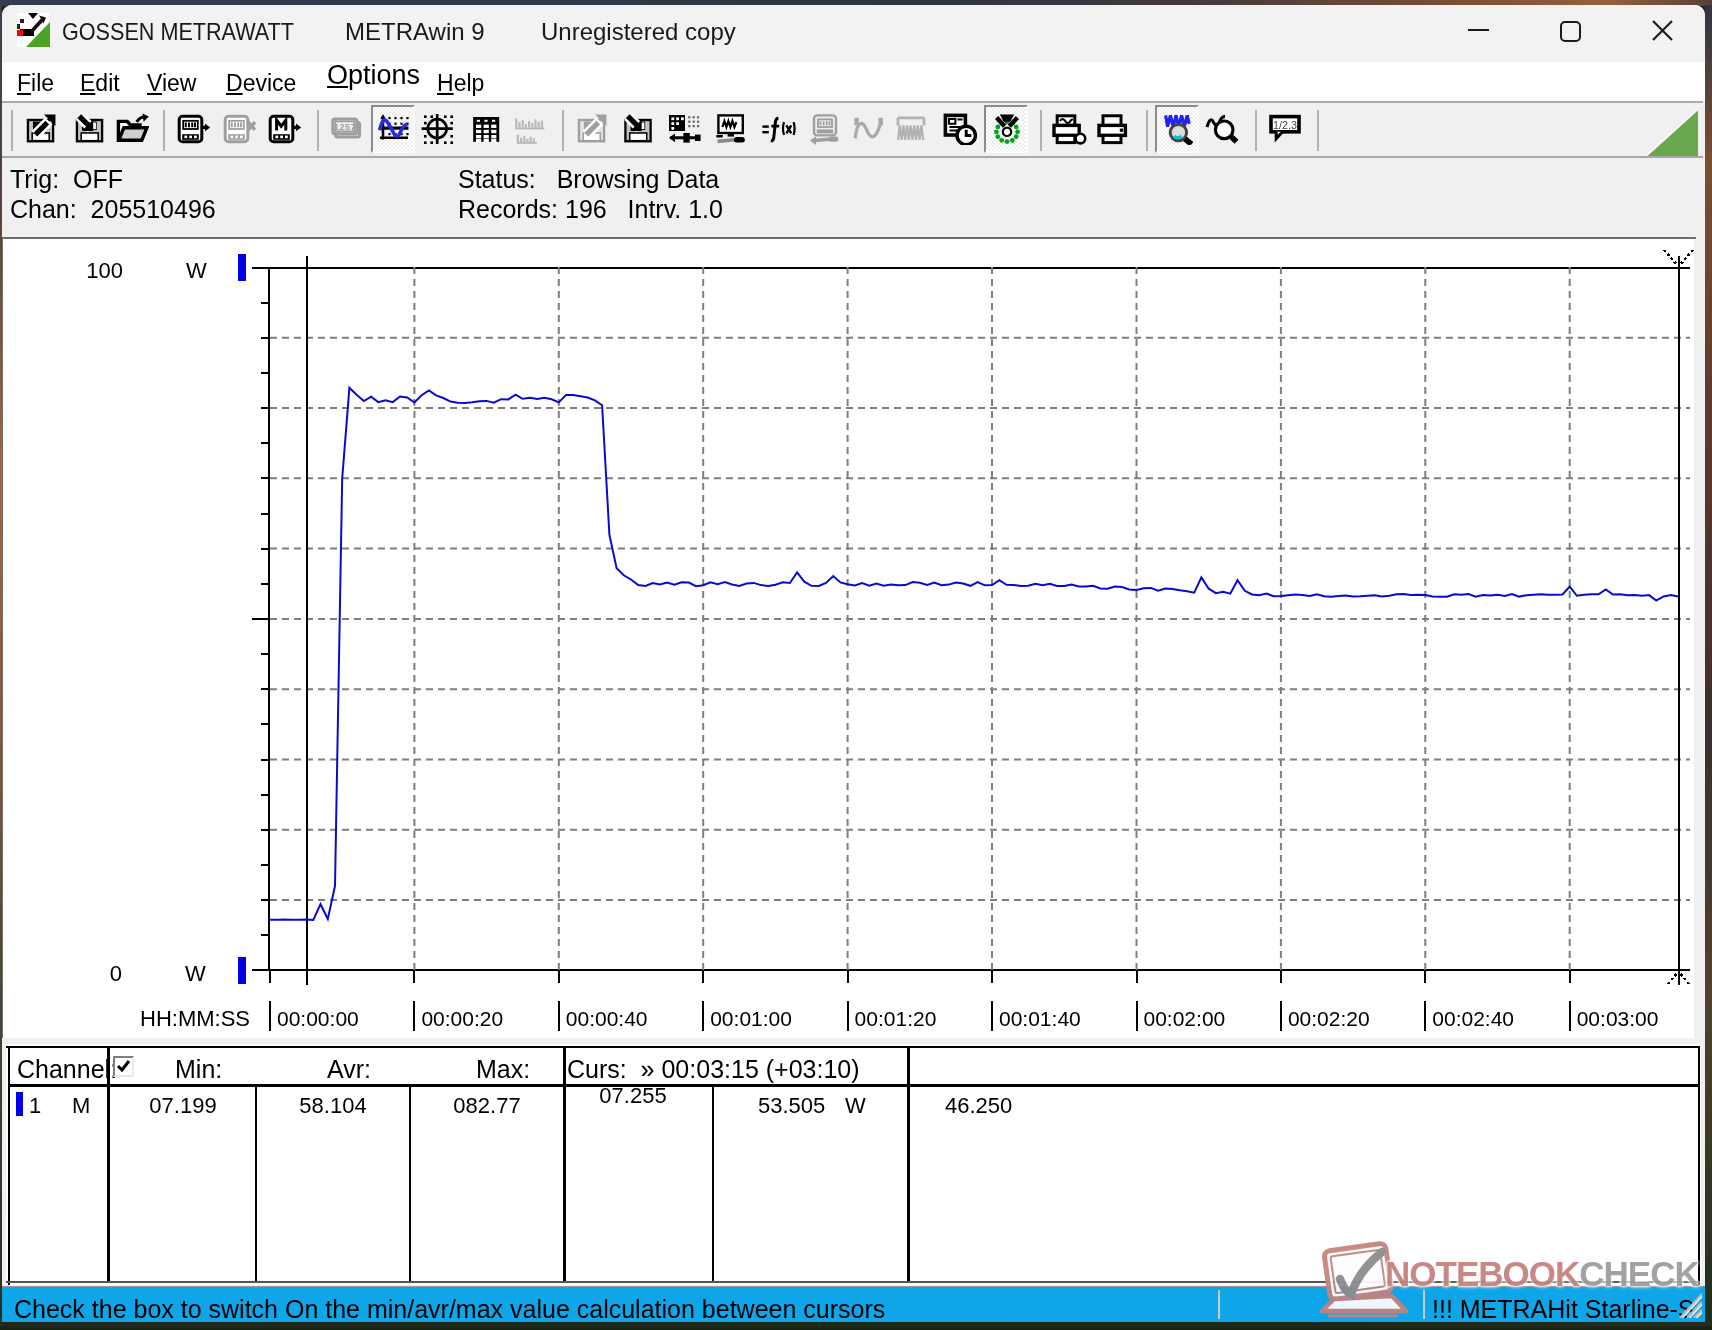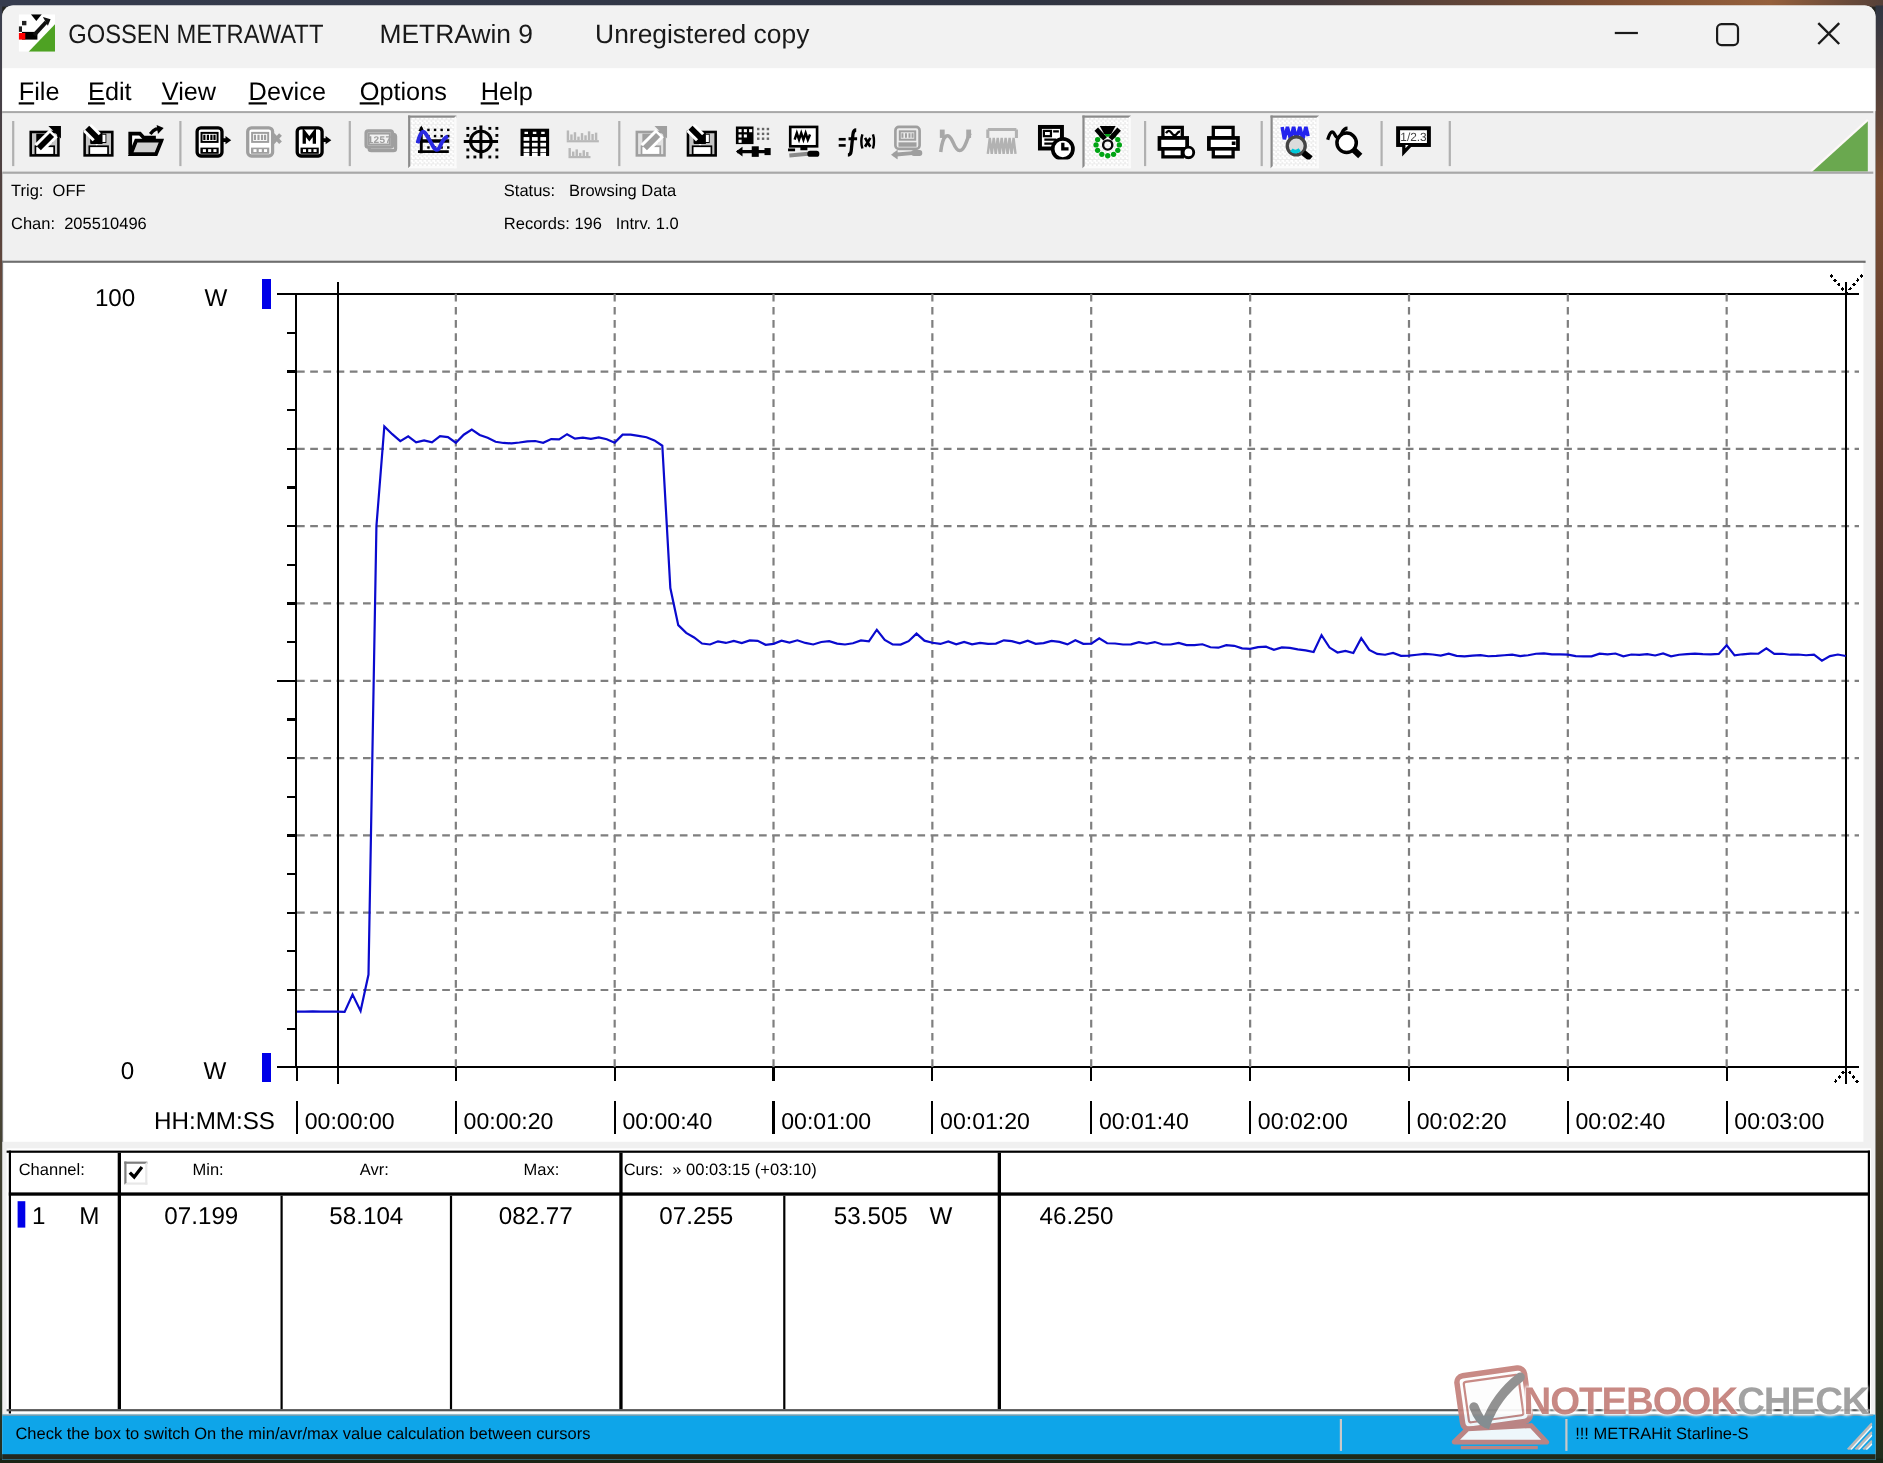--- a/index.html
+++ b/index.html
@@ -7,21 +7,21 @@
   body{width:1712px;height:1330px;overflow:hidden;position:relative;
        font-family:"Liberation Sans",sans-serif;
        background:#23241f;}
   #striptop{position:absolute;left:0;top:0;width:1712px;height:6px;background:linear-gradient(90deg,#363c4e 0%,#2f3442 55%,#433a3c 70%,#7c4e33 85%,#95603c 94%,#554038 100%);}
   #stripleft{position:absolute;left:0;top:5px;width:2px;height:1322px;background:linear-gradient(180deg,#3a3f4f 0%,#56423c 15%,#a8653c 35%,#8a5535 55%,#4a4536 75%,#233022 100%);}
   #stripright{position:absolute;left:1705px;top:5px;width:7px;height:1322px;background:linear-gradient(180deg,#2f3542 0%,#7c4e33 12%,#5e3a2c 30%,#3c2e2e 55%,#51412f 75%,#1f2d1c 100%);}
   #stripbottom{position:absolute;left:0;top:1326px;width:1712px;height:4px;background:#1a2415;}
   .abs{position:absolute;}
   #win{position:absolute;left:2px;top:5px;width:1703px;height:1322px;
        background:#f0f0f0;border-radius:10px 10px 0 0;overflow:hidden;}
-  .t21{font-size:15px;color:#000;white-space:pre;}
+  .t21{font-size:25px;color:#000;white-space:pre;}
   .t22{font-size:22px;color:#000;white-space:pre;}
 </style>
 </head>
 <body>
 <div id="striptop"></div>
 <div id="stripleft"></div>
 <div id="stripright"></div>
 <div id="stripbottom"></div>
 <div id="win">
     <div class="abs" style="left:-2px;top:-5px;width:1712px;height:1330px;">
@@ -48,21 +48,21 @@
   <div class="abs" style="left:1560px;top:21px;width:17px;height:17px;border:2px solid #1b1b1b;border-radius:5px;"></div>
   <svg class="abs" style="left:1651px;top:19px;" width="23" height="23" viewBox="0 0 23 23">
     <path d="M2,2 L21,21 M21,2 L2,21" stroke="#1b1b1b" stroke-width="2.2" fill="none"></path>
   </svg>
 
   <div class="abs" style="left:0;top:62px;width:1712px;height:39px;background:#ffffff;"></div>
   <div class="abs" style="left:17px;top:70px;font-size:23px;"><u>F</u>ile</div>
   <div class="abs" style="left:80px;top:70px;font-size:23px;"><u>E</u>dit</div>
   <div class="abs" style="left:147px;top:70px;font-size:23px;"><u>V</u>iew</div>
   <div class="abs" style="left:226px;top:70px;font-size:23px;"><u>D</u>evice</div>
-  <div class="abs" style="left:327px;top:70px;font-size:23px;"><u>O</u>ptions</div>
+  <div class="abs" style="left:327px;top:60px;font-size:27px;"><u>O</u>ptions</div>
   <div class="abs" style="left:437px;top:70px;font-size:23px;"><u>H</u>elp</div>
 
   <div class="abs" style="left:0;top:101px;width:1703px;height:2px;background:#a8a8a8;"></div>
   <div class="abs" style="left:0;top:103px;width:1703px;height:54px;background:#f0f0f0;" id="toolbar">
 <div class="abs" style="left:11px;top:7px;width:2px;height:41px;background:#b0b0b0;"></div>
 <div class="abs" style="left:163px;top:7px;width:2px;height:41px;background:#b0b0b0;"></div>
 <div class="abs" style="left:317px;top:7px;width:2px;height:41px;background:#b0b0b0;"></div>
 <div class="abs" style="left:562px;top:7px;width:2px;height:41px;background:#b0b0b0;"></div>
 <div class="abs" style="left:1040px;top:7px;width:2px;height:41px;background:#b0b0b0;"></div>
 <div class="abs" style="left:1146px;top:7px;width:2px;height:41px;background:#b0b0b0;"></div>
@@ -476,21 +476,21 @@
     <div class="abs t21" style="left:321px;top:11px;">Avr:</div>
     <div class="abs t21" style="left:470px;top:11px;">Max:</div>
     <div class="abs t21" style="left:561px;top:11px;">Curs:  » 00:03:15 (+03:10)</div>
 
     <div class="abs" style="left:10px;top:48px;width:7px;height:24px;background:#0000e8;"></div>
     <div class="abs t22" style="left:23px;top:49px;">1</div>
     <div class="abs t22" style="left:66px;top:49px;">M</div>
     <div class="abs t22" style="left:104px;top:49px;width:146px;text-align:center;">07.199</div>
     <div class="abs t22" style="left:251px;top:49px;width:152px;text-align:center;">58.104</div>
     <div class="abs t22" style="left:405px;top:49px;width:152px;text-align:center;">082.77</div>
-    <div class="abs t22" style="left:561px;top:49px;width:132px;text-align:center;">07.255</div>
+    <div class="abs t22" style="left:561px;top:39px;width:132px;text-align:center;">07.255</div>
     <div class="abs t22" style="left:752px;top:49px;">53.505</div>
     <div class="abs t22" style="left:839px;top:49px;">W</div>
     <div class="abs t22" style="left:939px;top:49px;">46.250</div>
   </div>
 
   <div class="abs" style="left:0;top:1286px;width:1703px;height:52px;background:#0ea5e9;padding-left:12px;" id="statusbar">
     <div class="abs" style="left:0;top:0;width:1703px;height:1px;background:#9a9a9a;"></div>
     <div class="abs" style="left:1218px;top:4px;width:2px;height:29px;background:#c9c9c9;"></div>
     <div class="abs" style="left:1423px;top:4px;width:2px;height:29px;background:#c9c9c9;"></div>
     <div class="abs t21" style="left:14px;top:9px;">Check the box to switch On the min/avr/max value calculation between cursors</div>

